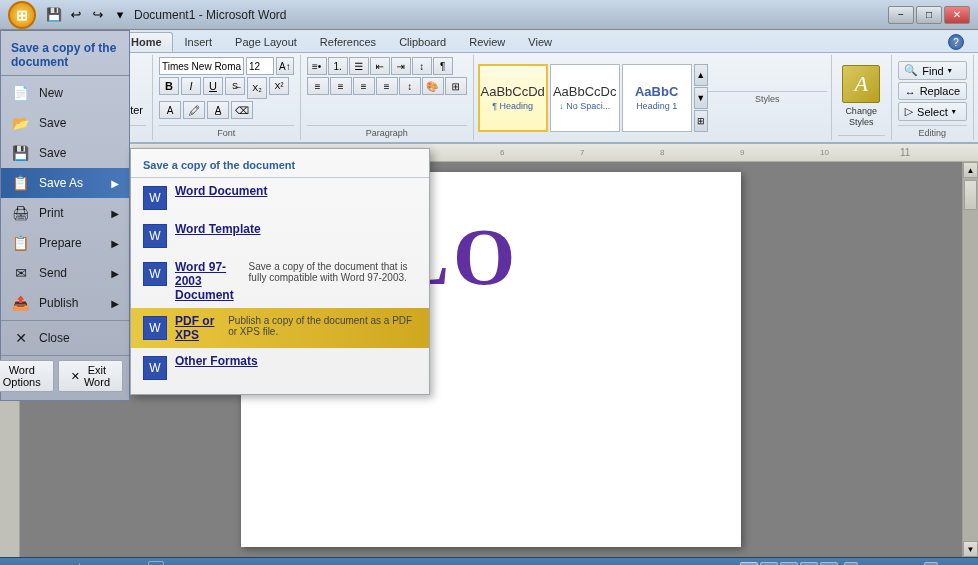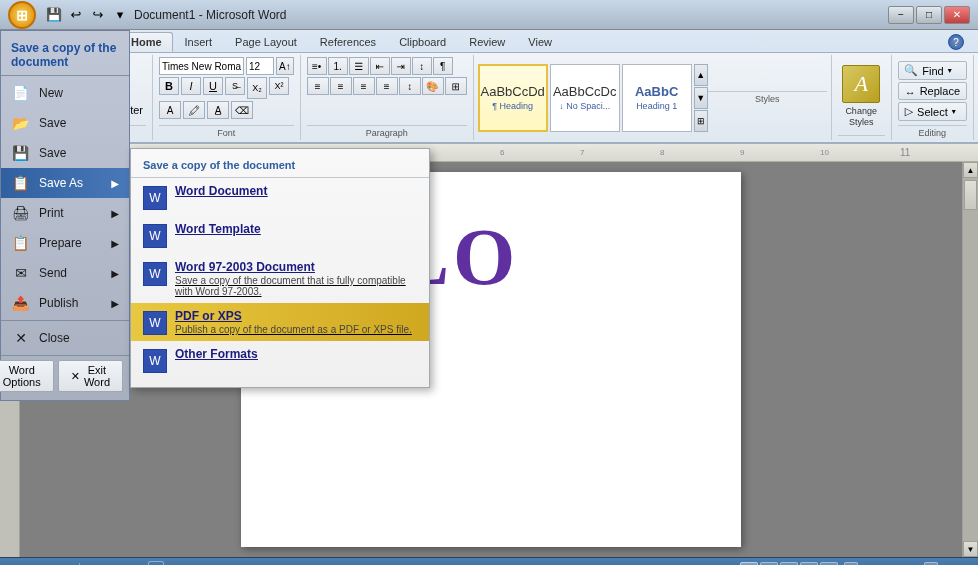--- a/index.html
+++ b/index.html
@@ -279,21 +279,21 @@
       color: white;
       font-size: 12px;
       flex-shrink: 0;
       margin-top: 2px;
     }
     .submenu-icon.word { background: #3050b0; }
     .submenu-icon.template { background: #3050b0; }
     .submenu-icon.doc97 { background: #3050b0; }
     .submenu-icon.pdf { background: #3050b0; }
     .submenu-icon.other { background: #3050b0; }
-    .submenu-text { display: flex; flex-direction: column; text-decoration: underline; }
+    .submenu-text { display: flex; flex-direction: row; }
     .submenu-label { font-size: 12px; font-weight: bold; color: #1a1a80; text-decoration: underline; }
     .submenu-desc { font-size: 10px; color: #444; margin-top: 1px; }
     .footer-btn {
       padding: 3px 12px;
       border: 1px solid #a0a8b0;
       background: linear-gradient(to bottom, #f0f4f8, #e0e4e8);
       border-radius: 2px;
       cursor: pointer;
       font-size: 11px;
       display: flex; align-items: center; gap: 4px;

